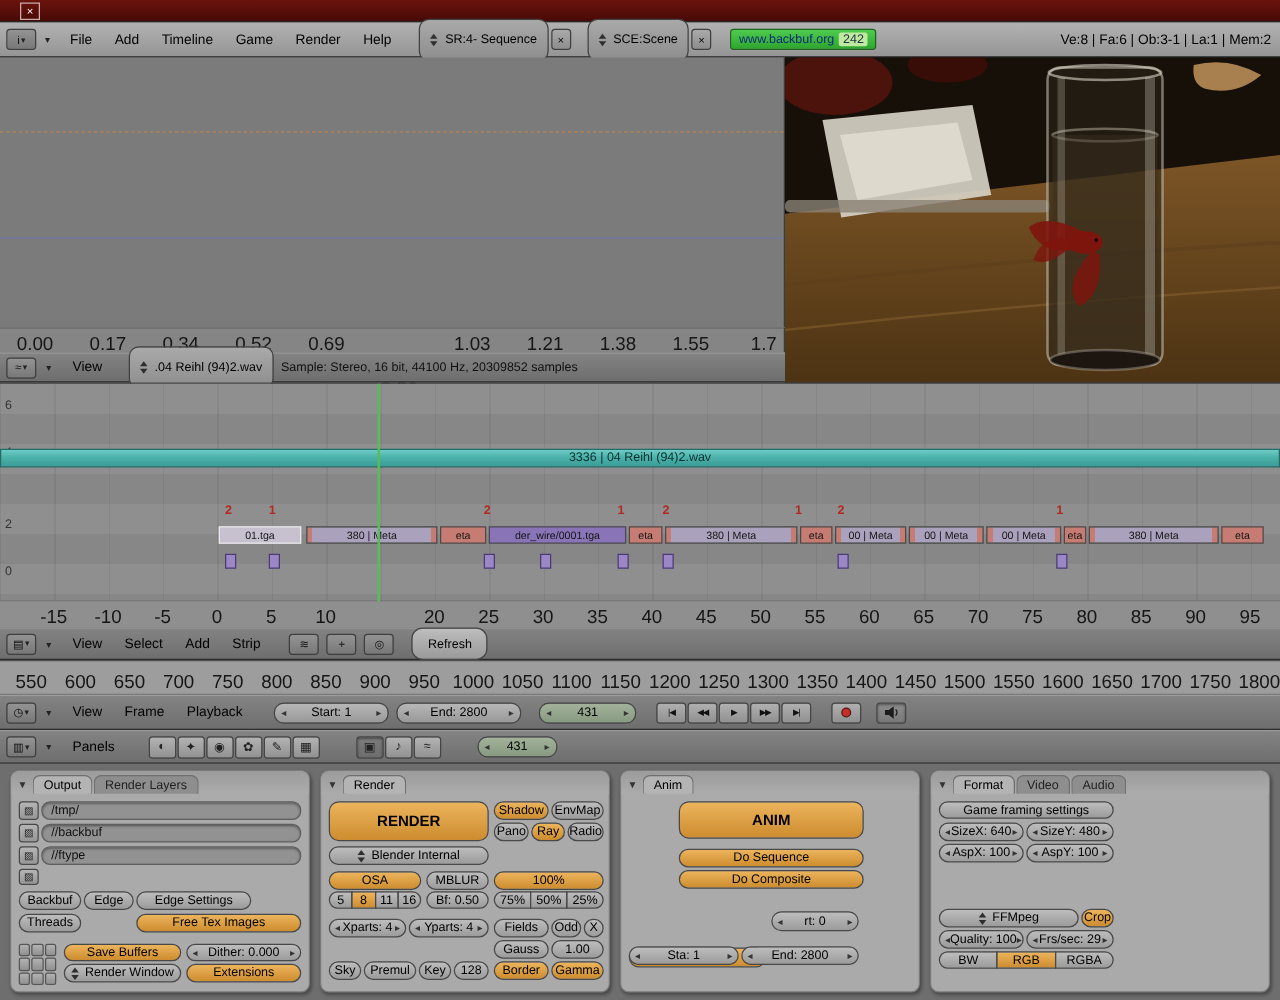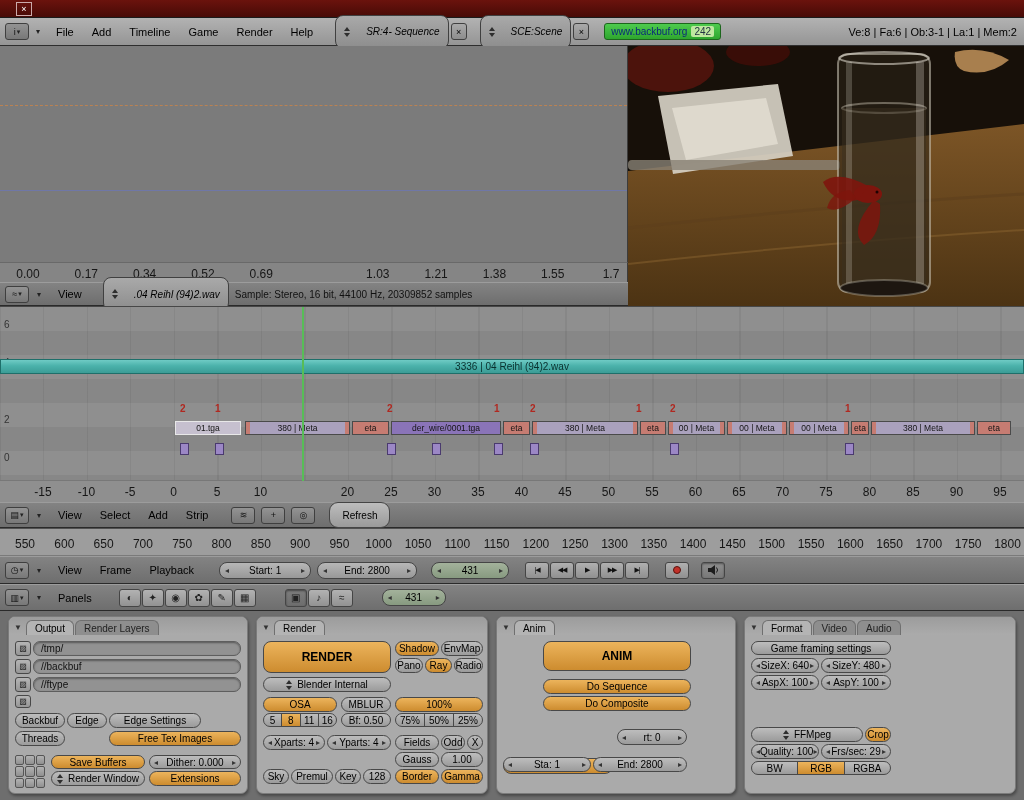--- a/index.html
+++ b/index.html
@@ -25,21 +25,21 @@
   #main-menus, #audio-menus, #vse-menus, #tl-menus { display:flex; }
 
   .iconbtn { min-width:24px; height:17px; border:1px solid #3f3f3f; border-radius:3px;
     background:linear-gradient(#939393,#787878); display:flex; align-items:center;
     justify-content:center; gap:1px; font-size:9px; color:#111; padding:0 2px; }
   .iconbtn .dd { font-size:7px; color:#222; }
   .collapse { font-size:8px; color:#222; padding:0 2px; }
 
   .dropdown { height:17px; border:1px solid #404040; border-radius:8px;
     background:linear-gradient(#a9a9a9,#8d8d8d); display:flex; align-items:center;
-    gap:15px; padding:16px 8px; font-size:10px; color:#000; white-space:nowrap;font-style:italic; }
+    gap:5px; padding:16px 8px; font-size:10px; color:#000; white-space:nowrap; }
   .updown { width:7px; height:10px; position:relative; flex:none; }
   .updown::before { content:""; position:absolute; left:0; top:0;
     border-left:3.5px solid transparent; border-right:3.5px solid transparent;
     border-bottom:4px solid #2e2e2e; }
   .updown::after { content:""; position:absolute; left:0; bottom:0;
     border-left:3.5px solid transparent; border-right:3.5px solid transparent;
     border-top:4px solid #2e2e2e; }
   .xbtn { width:16px; height:17px; border:1px solid #404040; border-radius:3px;
     background:linear-gradient(#a9a9a9,#8d8d8d); display:flex; align-items:center;
     justify-content:center; font-size:9px; margin-left:-3px; }
@@ -50,21 +50,21 @@
   #stats { margin-left:auto; margin-right:2px; font-size:11px; color:#000; white-space:nowrap; }
 
   
   #audio-area { position:absolute; left:0; top:46px; width:628px; height:216px;
     background:#7b7b7b; border-right:1px solid #3c3c3c; }
   .hline { position:absolute; left:0; width:100%; height:0; }
   .hline.orange { top:59px; border-top:1px dashed rgba(219,133,62,.65); }
   .hline.blue   { top:144px; border-top:1px solid rgba(100,115,212,.5); }
   #audio-ruler { position:absolute; left:0; top:262px; width:628px; height:20px;
     background:#858585; border-top:1px solid #696969; border-right:1px solid #3c3c3c; }
-  .tick { position:absolute; top:4px; transform:translateX(-50%); font-size:12px; color:#161616; white-space:nowrap; }
+  .tick { position:absolute; top:4px; transform:translateX(-50%); font-size:15px; color:#161616; white-space:nowrap; }
 
   .whdr { position:absolute; display:flex; align-items:center; gap:6px; padding:0 5px;
     background:linear-gradient(#838383,#6e6e6e); border-top:1px solid #9c9c9c;
     border-bottom:1px solid #2a2a2a; font-size:11px; color:#000; }
   #audio-header { left:0; top:282px; width:628px; height:24px; }
   #audio-header .info { font-size:10px; color:#111; white-space:nowrap; }
 
   
   #preview { position:absolute; left:628px; top:46px; width:396px; height:260px; background:#000; }
 

